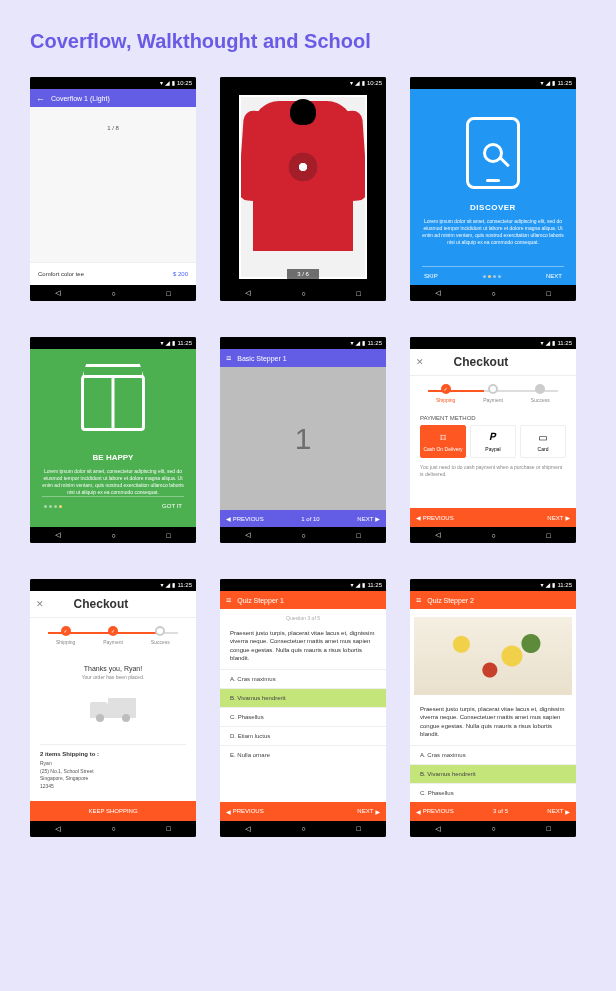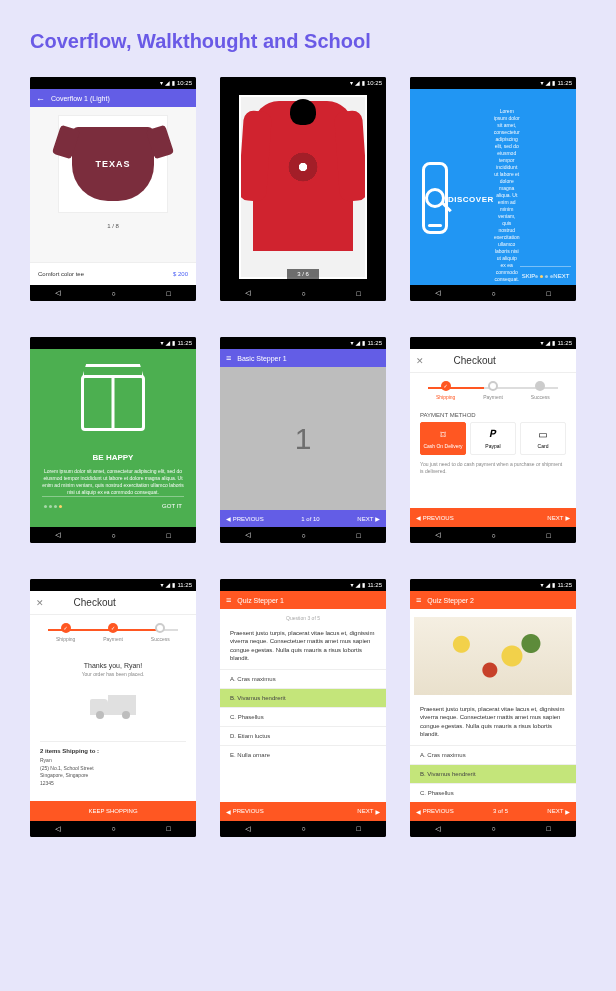--- a/index.html
+++ b/index.html
@@ -101,21 +101,21 @@
   .red-shirt::before, .red-shirt::after {
     content:""; position:absolute; width:28px; height:90px; background:#d0232f; top:10px; border-radius:10px;
   }
   .red-shirt::before { left:-12px; transform:rotate(4deg); }
   .red-shirt::after  { right:-12px; transform:rotate(-4deg); }
   .hair { position:absolute; top:-2px; left:50%; transform:translateX(-50%); width:26px; height:26px; background:#000; border-radius:50% 50% 40% 40%; }
   .design { position:absolute; top:42px; left:50%; transform:translateX(-50%); width:48px; height:48px; background:radial-gradient(circle,#fff 0 12%, transparent 13%) , radial-gradient(circle,#a31e28 0 42%, transparent 43%); border-radius:4px; }
   .pager-bar { position:absolute; bottom:6px; background:rgba(0,0,0,.55); color:#fff; padding:2px 10px; font-size:6px; }
 
   
-  .blue-body { background:#2196f3; color:#fff; flex:1; display:flex; flex-direction:row; align-items:center; padding:10px 12px 0; }
+  .blue-body { background:#2196f3; color:#fff; flex:1; display:flex; flex-direction:column; align-items:center; padding:16px 12px 0; }
   .phone-line-ico {
     width:54px; height:72px; border:3px solid #fff; border-radius:8px; margin-top:12px;
     display:flex; align-items:center; justify-content:center; position:relative;
   }
   .phone-line-ico::after { content:""; position:absolute; bottom:4px; width:14px; height:3px; background:#fff; border-radius:2px; }
   .mag { width:20px;height:20px;border:3px solid #fff;border-radius:50%; position:relative; }
   .mag::after { content:""; position:absolute; width:3px;height:12px;background:#fff; right:-6px; bottom:-8px; transform:rotate(-45deg); }
   .discover-title { margin-top:14px; font-size:8px; font-weight:600; letter-spacing:.5px; }
   .lorem { margin-top:6px; font-size:5px; text-align:center; line-height:1.4; opacity:.95; }
   .walk-footer { display:flex; justify-content:space-between; align-items:center; border-top:1px solid rgba(255,255,255,.4); margin-top:auto; width:100%; padding:6px 2px; }
@@ -137,21 +137,21 @@
   .bs-body { flex:1; background:#bdbdbd; display:flex; align-items:center; justify-content:center; }
   .bs-num { font-size:30px; color:#6e6e6e; font-weight:400; }
   .purple-bar { background:#635de6; color:#fff; height:18px; display:flex; align-items:center; padding:0 6px; gap:6px; }
   .hamb { font-size:9px; }
   .stepper-foot { background:#635de6; color:#fff; display:flex; justify-content:space-between; align-items:center; padding:5px 6px; font-size:6px; }
   .sf-btn { display:flex; align-items:center; gap:2px; }
 
   
   .white-header { display:flex; align-items:center; padding:6px; gap:30px; border-bottom:1px solid #eee; }
   .close-x { color:#888; font-size:9px; }
-  .chk-title { font-size:10px; color:#333; font-weight:400; }
+  .chk-title { font-size:12px; color:#333; font-weight:700; }
   .stepbar { display:flex; align-items:center; padding:8px 12px; position:relative; }
   .step-line { position:absolute; left:18px; right:18px; top:14px; height:2px; background:#ddd; }
   .step-line-fill { position:absolute; left:18px; width:56px; top:14px; height:2px; background:#ff5722; }
   .step { flex:1; display:flex; flex-direction:column; align-items:center; gap:3px; z-index:1; }
   .step-c { width:10px;height:10px;border-radius:50%; background:#ccc; display:flex;align-items:center;justify-content:center; }
   .step-c.on { background:#ff5722; }
   .step-c.on::after { content:"✓"; color:#fff; font-size:5px; }
   .step-c.empty { background:#fff; border:2px solid #ccc; }
   .step-lbl { font-size:5px; color:#888; }
   .step-lbl.on { color:#ff5722; }
@@ -208,25 +208,20 @@
       <span class="status-ico">◢</span>
       <span class="status-ico">▮</span>
       <span class="status-time">10:25</span>
     </div>
     <div class="screen">
       <div class="appbar-purple">
         <span class="back-arrow">←</span>
         <span class="appbar-title">Coverflow 1 (Light)</span>
       </div>
       <div class="card-area">
-        <div class="tshirt-frame">
-          <div class="tshirt">
-              <span class="tshirt-text">TEXAS</span>
-            </div>
-        </div>
         <div class="pager-small">1 / 8</div>
       </div>
       <div class="product-row">
         <span class="product-name">Comfort color tee</span>
         <span class="product-price">$ 200</span>
       </div>
     </div>
     <div class="navbar">
       <span class="nav-ico">◁</span>
       <span class="nav-ico">○</span>

